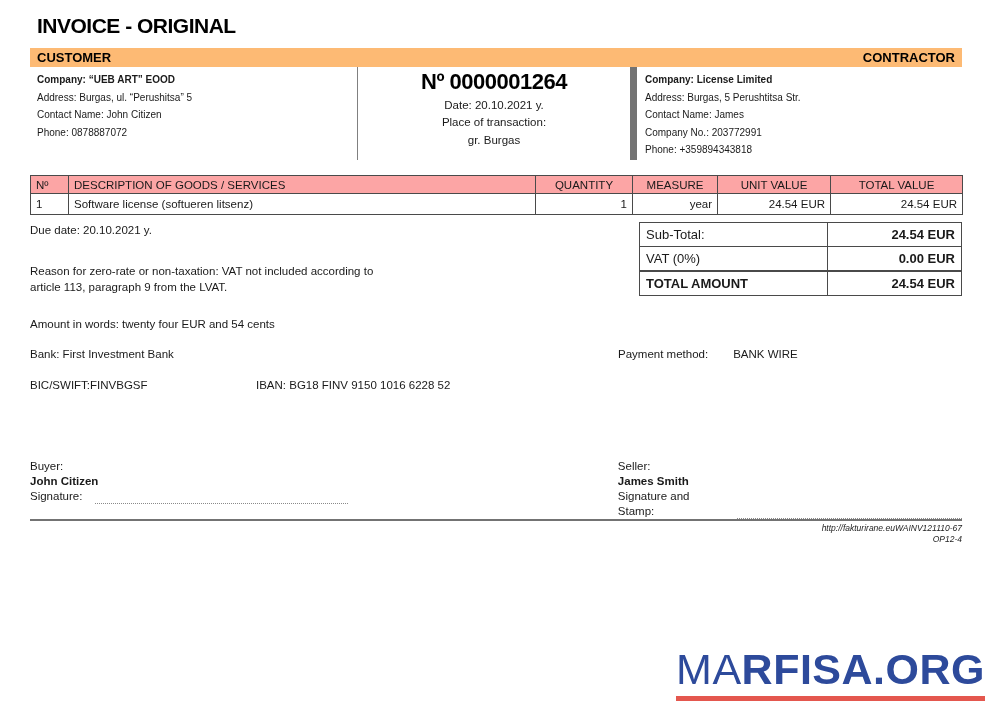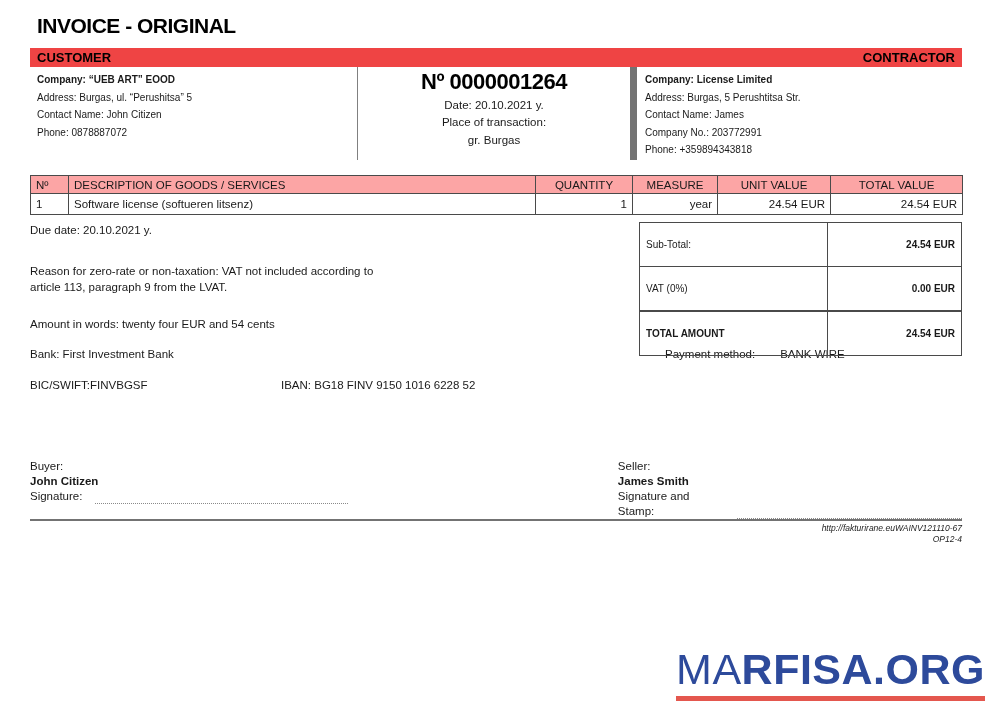--- a/index.html
+++ b/index.html
@@ -55,29 +55,29 @@
   .items td.right { text-align: right; }
 
   
   .mid { position: relative; min-height: 112px; }
   .notes { font-size: 11.5px; line-height: 16px; width: 560px; }
   .due { margin-top: 7px; }
   .reason { margin-top: 25px; }
   .words { margin-top: 21px; }
 
   .totals { position: absolute; top: 0; right: 0; width: 322px; table-layout: fixed; }
-  .totals td { border: 1px solid #4a4a4a; font-size: 10px; height: 21px; padding: 16px 6px; }
+  .totals td { border: 1px solid #4a4a4a; font-size: 13px; height: 21px; padding: 4px 6px; }
   .totals td.val { text-align: right; font-weight: 700; }
   .totals tr.grand td { font-weight: 700; border-top-width: 2px; }
 
   .row2col { display: flex; font-size: 11.5px; }
   .row2col .lcol { width: 588px; }
-  .bankrow { margin-top: 14px; gap: 47px; }
+  .bankrow { margin-top: 14px; }
   .pay-label { display: inline-block; width: 112px; }
-  .bicrow { margin-top: 19px; gap: 25px; }
+  .bicrow { margin-top: 19px; }
   .bic-label { display: inline-block; width: 226px; }
 
   
   .sigs { margin-top: 68px; }
   .sig-block { font-size: 11.5px; line-height: 15px; }
   .sig-name { font-weight: 700; }
   .sig-row { display: flex; align-items: flex-end; }
   .sig-line {
     border-bottom: 1px dotted #8a8a8a;
     height: 13px;
@@ -97,21 +97,21 @@
   .logo-bold { font-weight: 700; }
   .logo-underline { height: 5px; margin-top: 3px; width: 100%; }
 </style>
 </head>
 <body>
 
 <div class="doc">
 
   <h1 class="title">INVOICE - ORIGINAL</h1>
 
-  <div class="band" style="background: #ef4444; align-items: center;">
+  <div class="band" style="background: #fdba74; align-items: center;">
     <span>CUSTOMER</span>
     <span>CONTRACTOR</span>
   </div>
 
   <div class="header-grid">
     <div class="party customer">
       <div class="line-bold">Company: “UEB ART” EOOD</div>
       <div>Address: Burgas, ul. “Perushitsa” 5</div>
       <div>Contact Name: John Citizen</div>
       <div>Phone: 0878887072</div>

